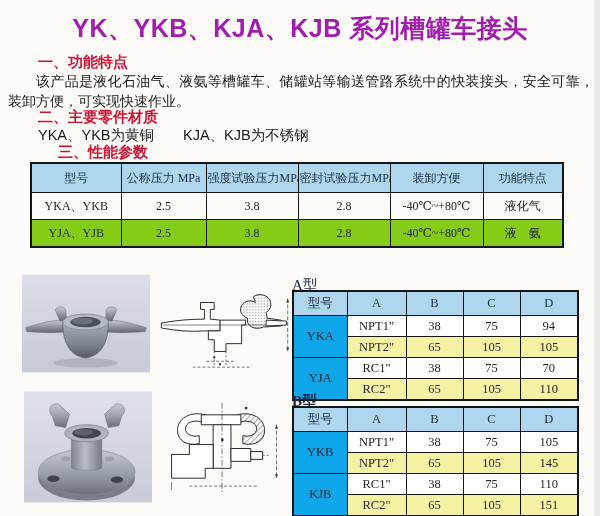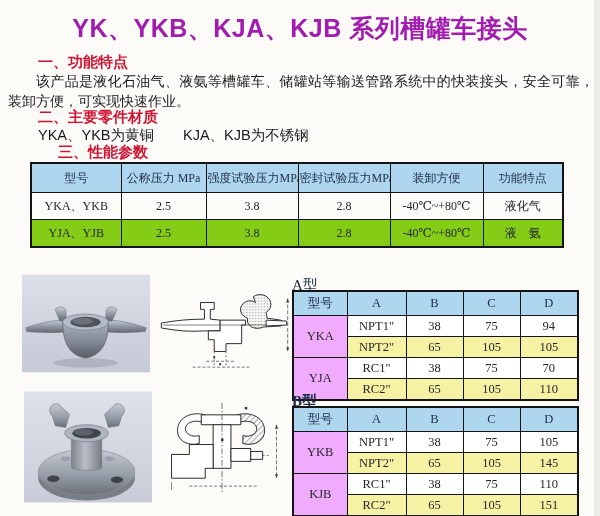--- a/index.html
+++ b/index.html
@@ -40,21 +40,21 @@
   }
   .dim{
     position:absolute;left:292px;width:285px;
     border:2px solid #141414;
     font-family:"Liberation Serif","DejaVu Serif",serif;
   }
   .dim th,.dim td{border:1px solid #141414;text-align:center;vertical-align:middle;overflow:hidden;white-space:nowrap;}
   .dim th{height:21px;background:#aed7ef;color:#1d2b47;font-weight:normal;font-size:12.5px;}
   .dim td{height:18px;font-size:12.5px;color:#26262a;background:#ffffff;}
   .dim tr.y td{background:#f6f2a3;}
-  .dim td.model{background:#f0abfc;}
+  .dim td.model{background:#0ea5e9;}
   .fig{position:absolute;}
   .fig svg{display:block;width:100%;height:100%;}
 </style>
 </head>
 <body>
 
 <div class="page">
   <div class="edge-strip"></div>
 
   <div class="title">YK、YKB、KJA、KJB 系列槽罐车接头</div>

